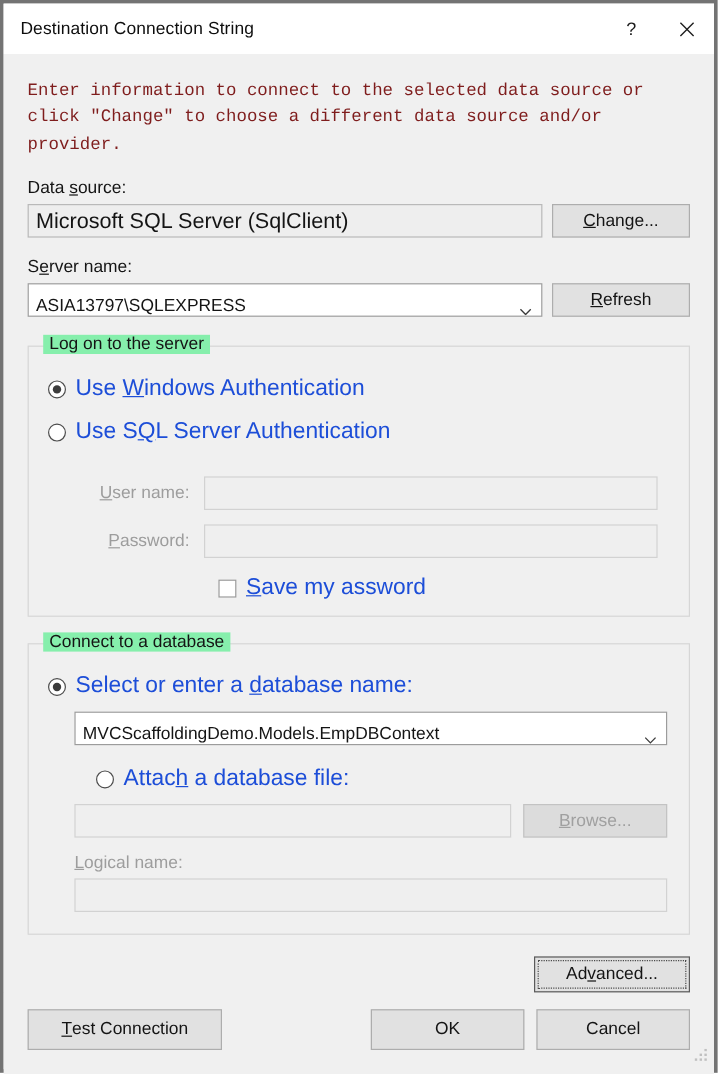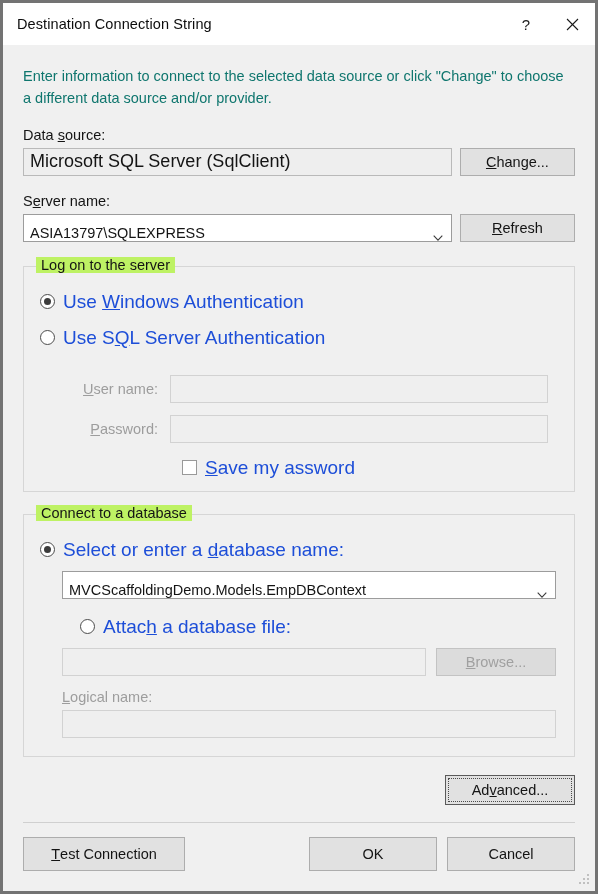--- a/index.html
+++ b/index.html
@@ -60,22 +60,23 @@
     flex: 1;
     padding: 0 20px;
     position: relative;
     background: #f0f0f0;
   }
 
   .intro {
     margin-top: 20px;
     line-height: 1.55;
     font-size: 14.5px;
-    color: #0f766e;
+    color: #7f1d1d;
     width: 548px;
+    font-family: Liberation Mono, monospace;
   }
 
   .field-label {
     margin-top: 17px;
     margin-bottom: 5px;
     font-size: 14.5px;
     color: #141414;
   }
   .field-label.disabled { color: #9d9d9d; }
   u { text-decoration: underline; text-underline-offset: 1px; }
@@ -171,21 +172,21 @@
   .group {
     border: 1px solid #d6d6d6;
     position: relative;
     box-sizing: border-box;
     padding: 0 16px 14px 16px;
   }
   .group-title {
     position: absolute;
     top: -10px;
     left: 12px;
-    background: #bef264;
+    background: #86efac;
     padding: 0 5px;
     font-size: 14.5px;
     color: #141414;
     white-space: nowrap;
   }
 
   
   .opt {
     display: flex;
     align-items: center;

